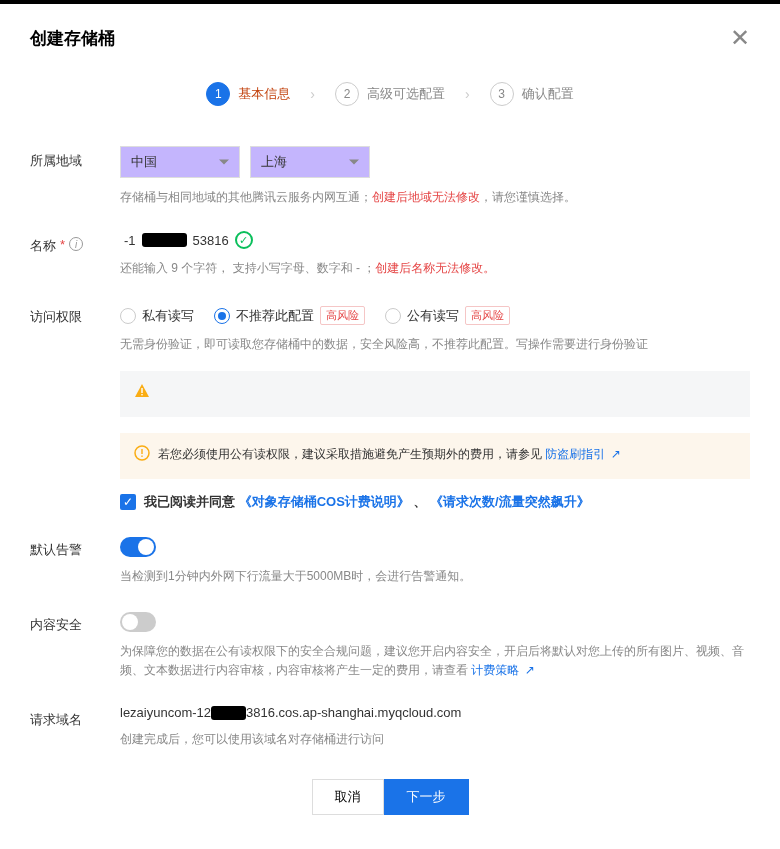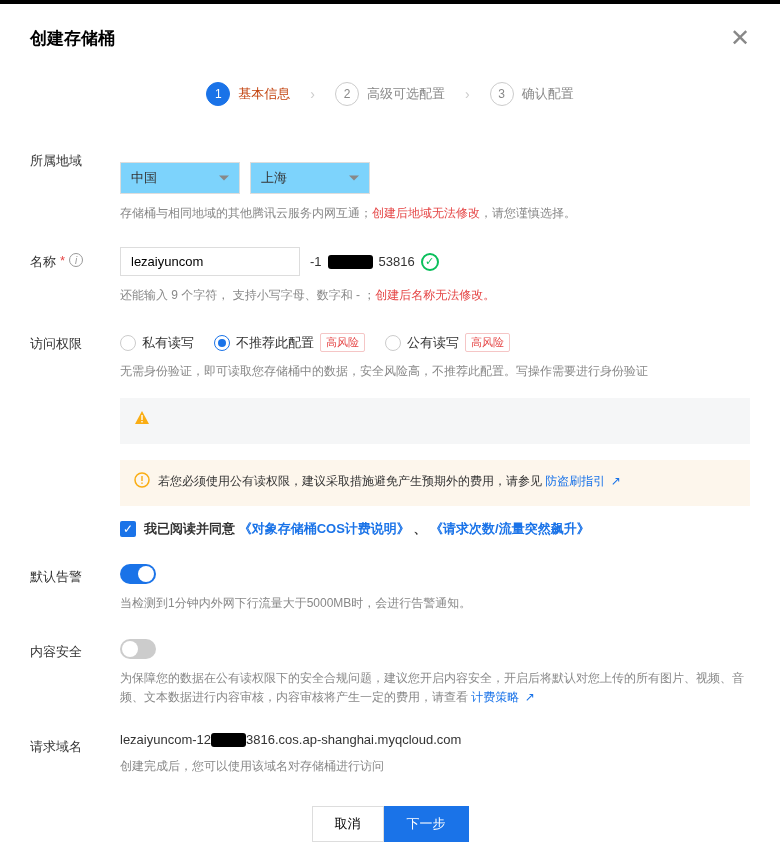--- a/index.html
+++ b/index.html
@@ -14,21 +14,21 @@
     .step.active .step-num { background: #1a73e8; color: #fff; border-color: #1a73e8; }
     .step-label { color: #888; font-size: 13px; }
     .step.active .step-label { color: #c2410c; font-weight: 500; }
     .step-sep { color: #ccc; font-size: 14px; }
     .form-row { display: flex; margin-bottom: 12px; }
     .form-label { width: 90px; flex-shrink: 0; color: #333; font-size: 13px; padding-top: 6px; display: flex; align-items: flex-start; gap: 4px; }
     .required { color: #e54545; }
     .info-icon { display: inline-flex; width: 14px; height: 14px; border: 1px solid #999; border-radius: 50%; align-items: center; justify-content: center; font-size: 10px; color: #999; font-style: italic; }
     .form-content { flex: 1; }
     .select-group { display: flex; gap: 10px; }
-    .select { position: relative; border: 1px solid #ddd; padding: 6px 30px 6px 10px; min-width: 120px; background: #7dd3fc; cursor: pointer; margin-top: 16px; }
+    .select { position: relative; border: 1px solid #ddd; padding: 6px 30px 6px 10px; min-width: 120px; background: #c4b5fd; cursor: pointer; }
     .select::after { content: ''; position: absolute; right: 10px; top: 50%; width: 0; height: 0; border-left: 5px solid transparent; border-right: 5px solid transparent; border-top: 5px solid #888; transform: translateY(-50%); }
     .hint { font-size: 12px; color: #888; margin-top: 10px; line-height: 1.6; }
     .hint-red { color: #e54545; font-weight: 500; }
     .text-input { border: 1px solid #ddd; padding: 6px 10px; width: 180px; font-size: 13px; }
     .name-suffix { display: inline-flex; align-items: center; gap: 6px; margin-left: 4px; }
     .redacted { display: inline-block; width: 45px; height: 14px; background: #000; vertical-align: middle; border-radius: 3px; }
     .check-icon { width: 18px; height: 18px; border-radius: 50%; border: 2px solid #0abf5b; display: inline-flex; align-items: center; justify-content: center; color: #0abf5b; font-size: 11px; }
     .radio-group { display: flex; gap: 20px; align-items: center; margin-top: 4px; }
     .radio-item { display: flex; align-items: center; gap: 6px; cursor: pointer; }
     .radio { width: 16px; height: 16px; border-radius: 50%; border: 1px solid #ccc; display: inline-flex; align-items: center; justify-content: center; }
@@ -99,21 +99,20 @@
   </div>
 
   <div class="form-row section-gap">
     <div class="form-label">
       <span>名称</span>
       <span class="required">*</span>
       <span class="info-icon">i</span>
     </div>
     <div class="form-content">
       <div style="display:flex;align-items:center;gap:6px;">
-        <input class="text-input" value="lezaiyuncom" style="">
         <div class="name-suffix">
           <span>-1</span>
             <span class="redacted"></span>
             <span>53816</span>
           <span class="check-icon">✓</span>
         </div>
       </div>
       <div class="hint">
         <span>还能输入 9 个字符， 支持小写字母、数字和 - ；</span><span class="hint-red">创建后名称无法修改。</span>
       </div>

